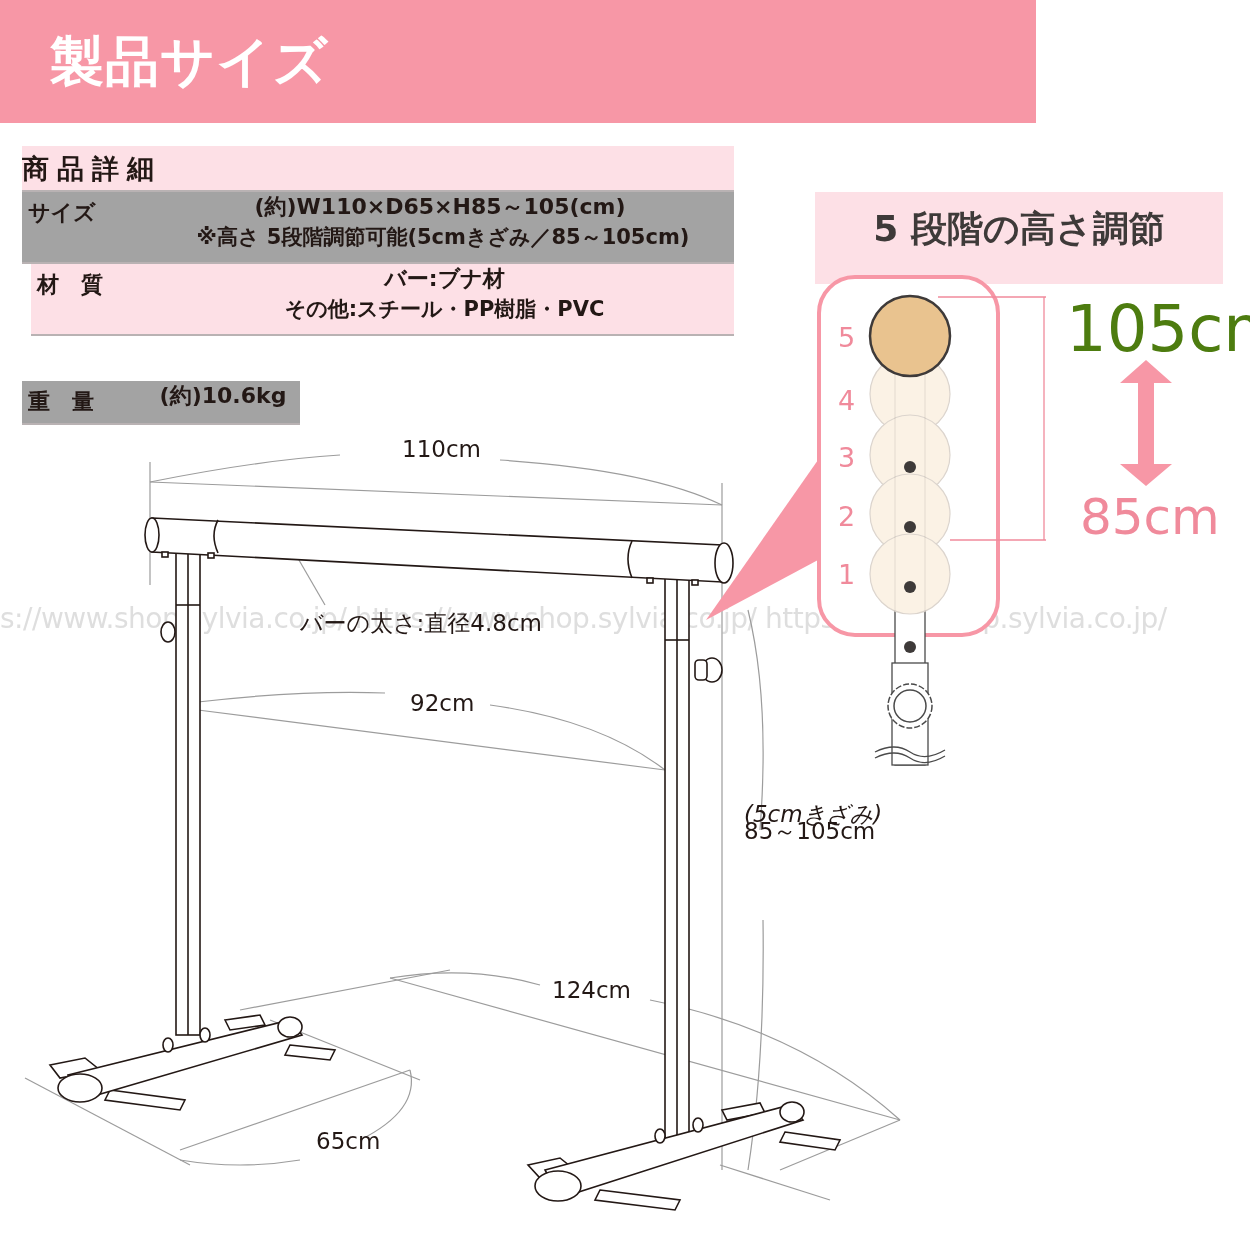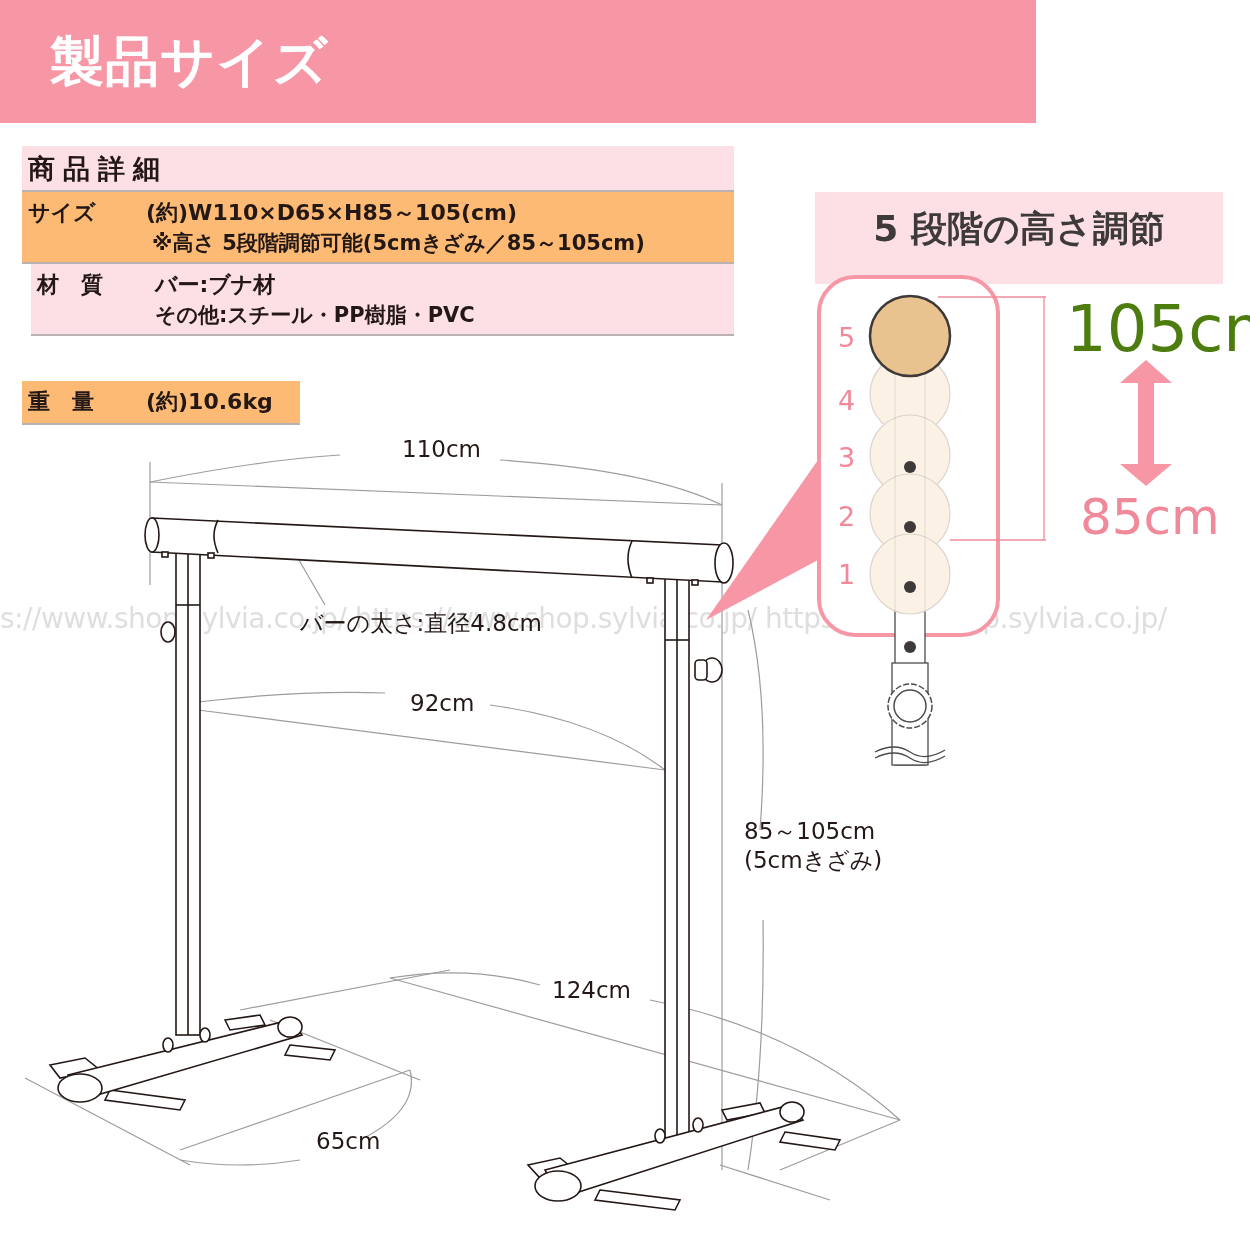--- a/index.html
+++ b/index.html
@@ -3,25 +3,25 @@
 <meta charset="utf-8">
 <style>
   html, body { margin: 0; padding: 0; }
   body { width: 1250px; height: 1250px; background: #ffffff; position: relative; overflow: hidden;
          font-family: "DejaVu Sans", "Liberation Sans", sans-serif; color: #231815; }
   .header { position: absolute; left: 0; top: 0; width: 1036px; height: 123px; background: #f797a6; }
   .header-title { position: absolute; left: 50px; top: 26px; font-size: 54px; font-weight: bold; color: #ffffff; letter-spacing: 1px; }
 
   .spec { position: absolute; left: 22px; top: 146px; width: 712px; }
   .spec-head { background: #fde0e6; height: 44px; border-bottom: 2px solid #b9b2b3; font-size: 27px; font-weight: bold;
-               padding-left: 6px; line-height: 46px; letter-spacing: 8px; }
-  .spec-row { position: relative; background: #fdba74; border-bottom: 2px solid #b9b2b3; font-size: 22px; line-height: 30px; font-weight: bold; }
+               line-height: 46px; letter-spacing: 8px; }
+  .spec-row { position: relative; background: #a3a3a3; border-bottom: 2px solid #b9b2b3; font-size: 22px; line-height: 30px; font-weight: bold; }
   .spec-row.alt { background: #fde0e6; margin-left: 9px; }
   .spec-row .lbl { position: absolute; left: 6px; top: 6px; }
-  .spec-row .val { padding-left: 124px; padding-top: 6px; padding-bottom: 6px; }
+  .spec-row .val { padding-left: 124px; padding-bottom: 6px; text-align: center; }
   .spec-row .val .sub { display: block; padding-left: 6px; font-size: 21px; }
   .row-size { height: 70px; }
   .row-mat { height: 70px; }
   .row-weight { width: 278px; height: 42px; margin-top: 45px; }
 
   .adj-title { position: absolute; left: 815px; top: 192px; width: 408px; height: 92px; background: #fde0e6;
                font-size: 36px; font-weight: bold; color: #3e3a39; text-align: center; line-height: 74px; }
 
   .big-105 { position: absolute; left: 1066px; top: 292px; font-size: 64px; color: #4d7c0f; font-family: "DejaVu Sans", sans-serif; }
   .big-85 { position: absolute; left: 1080px; top: 488px; font-size: 50px; color: #f08a9b; font-family: "DejaVu Sans", sans-serif; }
@@ -179,15 +179,15 @@
 <div class="lvl" style="top:501px">2</div>
 <div class="lvl" style="top:559px">1</div>
 
 <div class="big-105">105cm</div>
 <div class="big-85">85cm</div>
 
 <div class="dim" style="left:402px; top:436px;">110cm</div>
 <div class="dim" style="left:300px; top:608px;">バーの太さ:直径4.8cm</div>
 <div class="dim" style="left:410px; top:690px;">92cm</div>
 <div class="dim" style="left:744px; top:816px;">85～105cm</div>
-<div class="dim" style="left:744px; top:845px;">(5cmきざみ)</div>
+<div class="dim" style="left:744px; top:799px;font-style:italic;">(5cmきざみ)</div>
 <div class="dim" style="left:552px; top:977px;">124cm</div>
 <div class="dim" style="left:316px; top:1128px;">65cm</div>
 
 </body></html>

